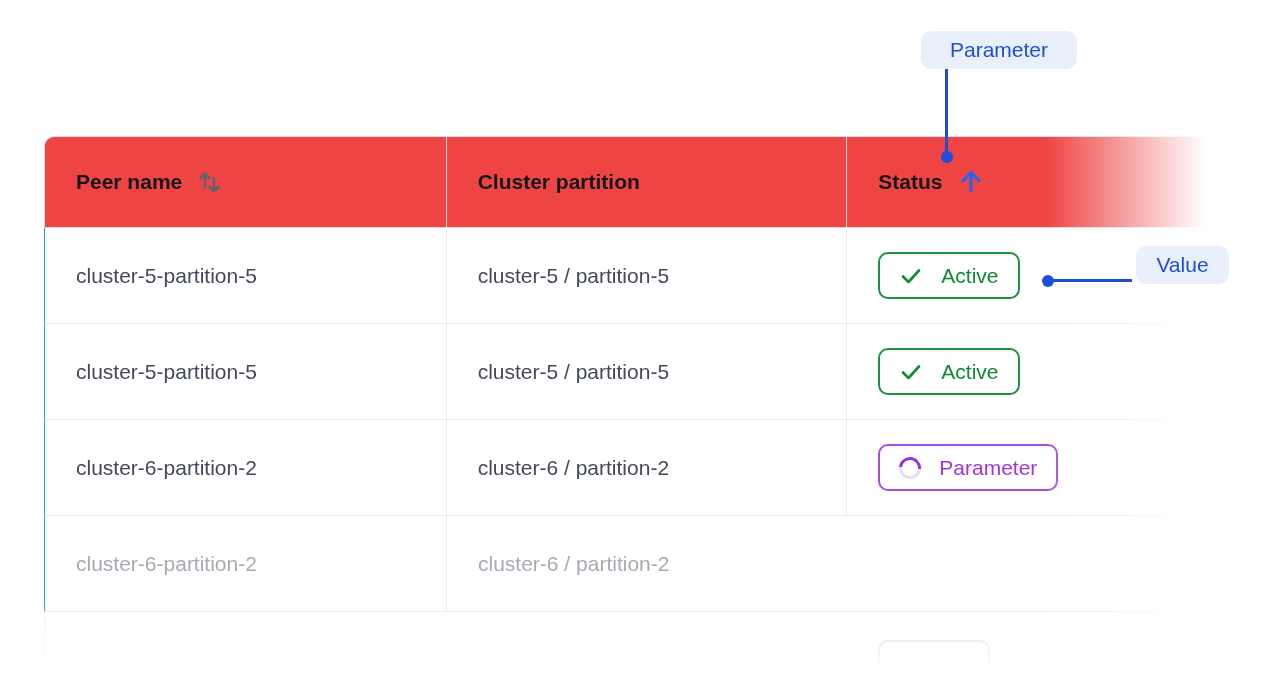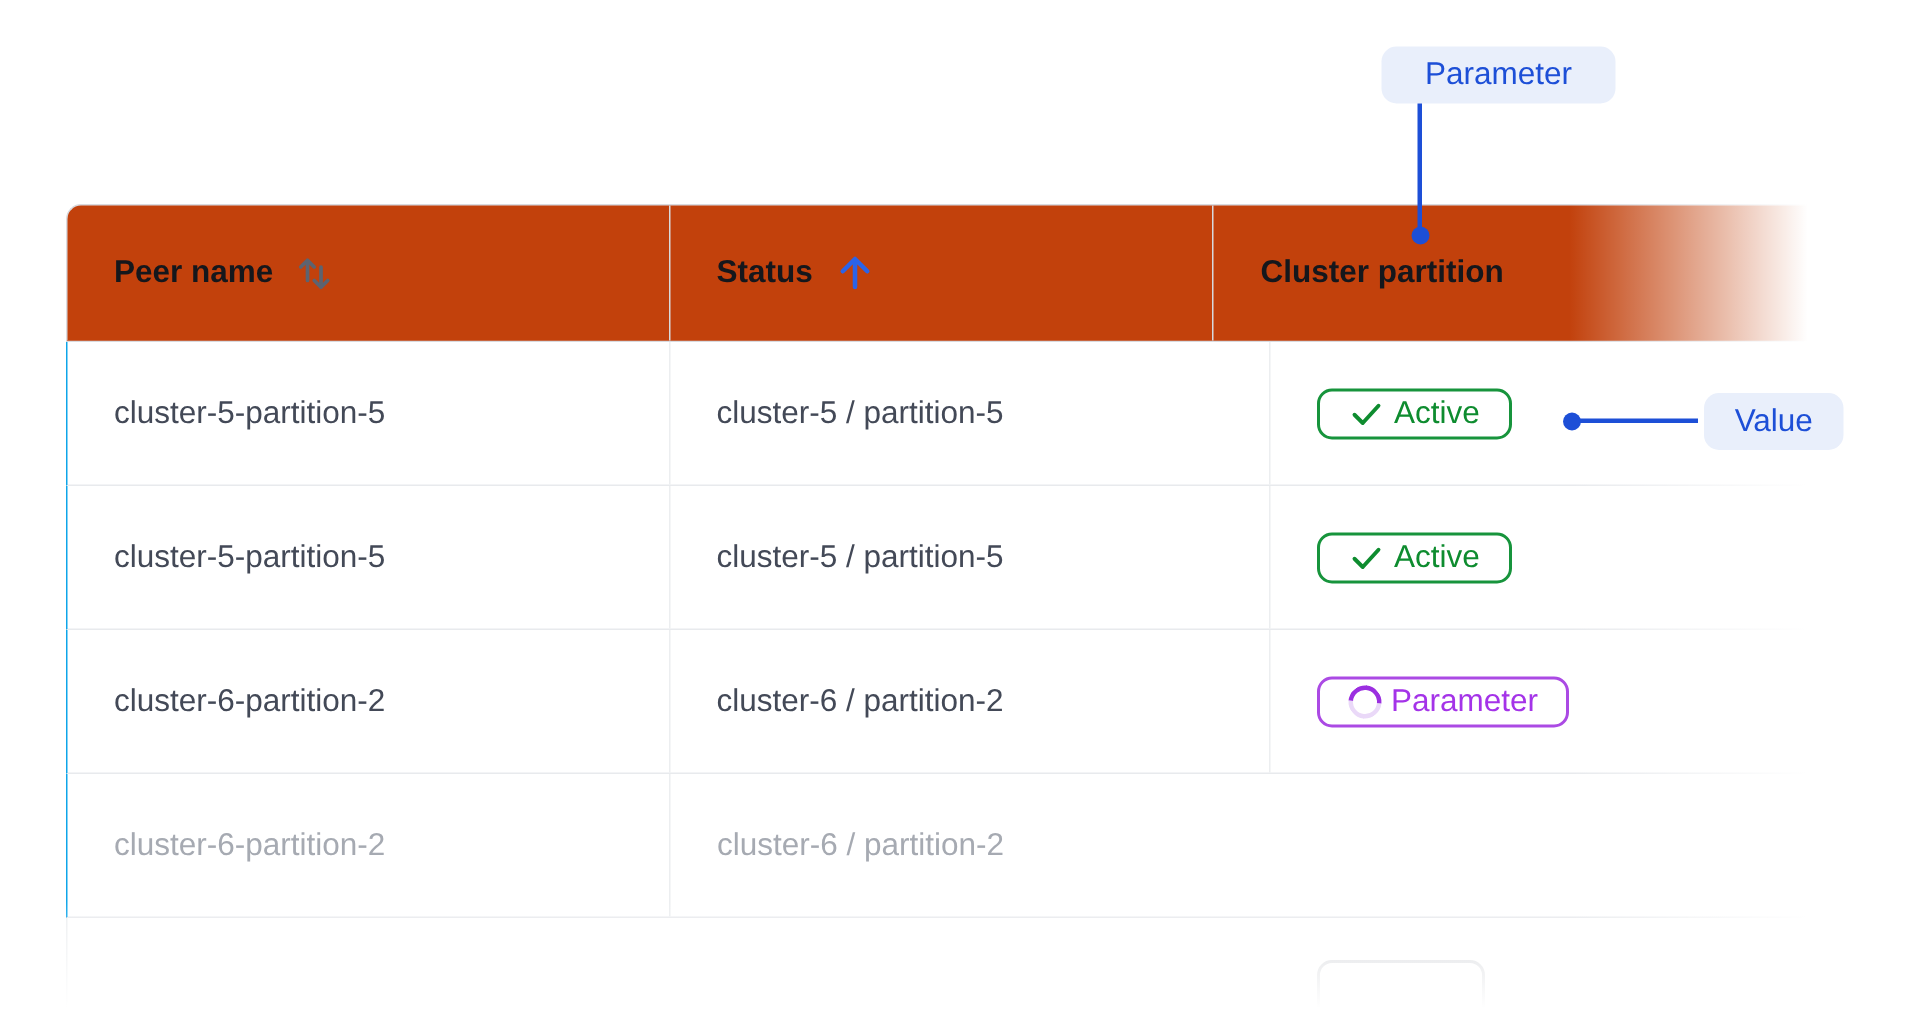--- a/index.html
+++ b/index.html
@@ -2,39 +2,39 @@
 <html><head>
 <meta charset="utf-8">
 <style>
   * { margin:0; padding:0; box-sizing:border-box; }
   html,body { width:1272px; height:688px; background:#fff; overflow:hidden;
               font-family:"Liberation Sans","DejaVu Sans",sans-serif; }
   .stage { position:relative; width:1272px; height:688px; background:#fff; }
 
   
   .table { position:absolute; left:44px; top:136px; width:1166px; }
-  .thead { display:flex; height:92px; background:#c2410c;
+  .thead { display:flex; height:92px; background:#ef4444;
            border-top:1px solid #d9dbe0; border-left:1px solid #d9dbe0;
            border-bottom:1px solid #d9dbe0; border-top-left-radius:10px; }
   .th { display:flex; align-items:center; gap:14px; padding-left:31px;
         font-size:21px; font-weight:700; color:#15171c; }
   .th:not(:last-child) { border-right:1px solid #d7d9dd; }
   .col-1 { width:402px; } .col-2 { width:401px; } .col-3 { width:363px; }
 
   .row { display:flex; height:96px; border-left:1px solid #0ea5e9;
          border-bottom:1px solid #e8eaed; background:#fff; }
   .td { display:flex; align-items:center; padding-left:31px;
         font-size:21px; color:#434957; }
   .td:not(:last-child) { border-right:1px solid #eceef0; }
   .row[data-muted="true"] .td { color:#a6aab2; }
   .row-partial { display:flex; height:74px; border-left:1px solid #eceef0; }
 
   
-  .status-badge { display:inline-flex; align-items:center; gap:6px;
-        height:34px; padding:0 19px; border:2px solid; border-radius:10px;
+  .status-badge { display:inline-flex; align-items:center; gap:18px;
+        height:47px; padding:0 19px; border:2px solid; border-radius:10px;
         background:#fff; font-size:21px; font-weight:500; }
   .status-badge[data-status-kind="active"]   { color:#0e8c2f; border-color:#17943c; }
   .status-badge[data-status-kind="starting"] { color:#a433e8; border-color:#ab4ae4; }
   .status-badge[data-status-kind="pending"]  { color:#9599a1; border-color:#c9cbcf; }
   .spinner { width:22px; height:22px; border-radius:50%; border:3px solid; }
   .status-badge[data-status-kind="starting"] .spinner {
         border-color:#ead9f8; border-top-color:#9b2fe0; border-right-color:#9b2fe0;
         transform:rotate(-40deg); }
   .status-badge[data-status-kind="pending"] .spinner {
         border-color:#e6e7ea; border-top-color:#5d626b; border-right-color:#5d626b;
@@ -44,21 +44,21 @@
 
   
   .fade-right { position:absolute; left:1046px; top:128px; width:194px; height:560px;
         background:linear-gradient(to right, rgba(255,255,255,0) 0%, #fff 82%); z-index:5; }
   .fade-bottom { position:absolute; left:0; top:600px; width:1272px; height:88px;
         background:linear-gradient(to bottom, rgba(255,255,255,0) 0%, #fff 82%); z-index:5; }
   .annot-pill { position:absolute; display:flex; align-items:center; justify-content:center;
         height:38px; padding:0 15px; border-radius:10px; background:#e9effb;
         color:#1d4fd7; font-size:21px; font-weight:500; z-index:10; }
   .pill-parameter { left:921px; top:31px; width:156px; }
-  .pill-value { left:1136px; top:262px; width:93px; }
+  .pill-value { left:1136px; top:246px; width:93px; }
   .annot-line-v { position:absolute; left:945px; top:69px; width:3px; height:84px;
         background:#1d4fd7; z-index:10; }
   .annot-line-h { position:absolute; left:1048px; top:279px; width:84px; height:3px;
         background:#1d4fd7; z-index:10; }
   .annot-dot { position:absolute; width:12px; height:12px; border-radius:50%;
         background:#1d4fd7; z-index:10; }
   .dot-header { left:941px; top:151px; }
   .dot-value  { left:1042px; top:275px; }
 
   .sort-icon { display:inline-flex; }
@@ -73,30 +73,30 @@
     <div class="thead">
       <div class="th col-1">
         <span>Peer name</span>
         <span class="sort-icon">
           <svg width="27" height="27" viewBox="0 0 24 24" fill="none" stroke="#5d6370" stroke-width="2.2" stroke-linecap="round" stroke-linejoin="round">
             <path d="M8 16 V4 M4 8 L8 4 L12 8"></path>
             <path d="M16 8 V20 M12 16 L16 20 L20 16"></path>
           </svg>
         </span>
       </div>
+      <div class="th col-2">
+        <span>Cluster partition</span>
+      </div>
       <div class="th col-3">
         <span>Status</span>
         <span class="sort-icon">
           <svg width="28" height="28" viewBox="0 0 24 24" fill="none" stroke="#2b63e8" stroke-width="2.6" stroke-linecap="round" stroke-linejoin="round">
             <path d="M12 20 V5 M5 11 L12 4 L19 11"></path>
           </svg>
         </span>
-      </div>
-      <div class="th col-2">
-        <span>Cluster partition</span>
       </div>
     </div>
 
     <div class="row" data-muted="false">
       <div class="td col-1">cluster-5-partition-5</div>
       <div class="td col-2">cluster-5 / partition-5</div>
       <div class="td col-3">
         <span class="status-badge" data-status-kind="active">
           <svg width="24" height="24" viewBox="0 0 24 24" fill="none" stroke="currentColor" stroke-width="2.6" stroke-linecap="round" stroke-linejoin="round">
               <path d="M4 12.5 L9.5 18 L20 6.5"></path>

